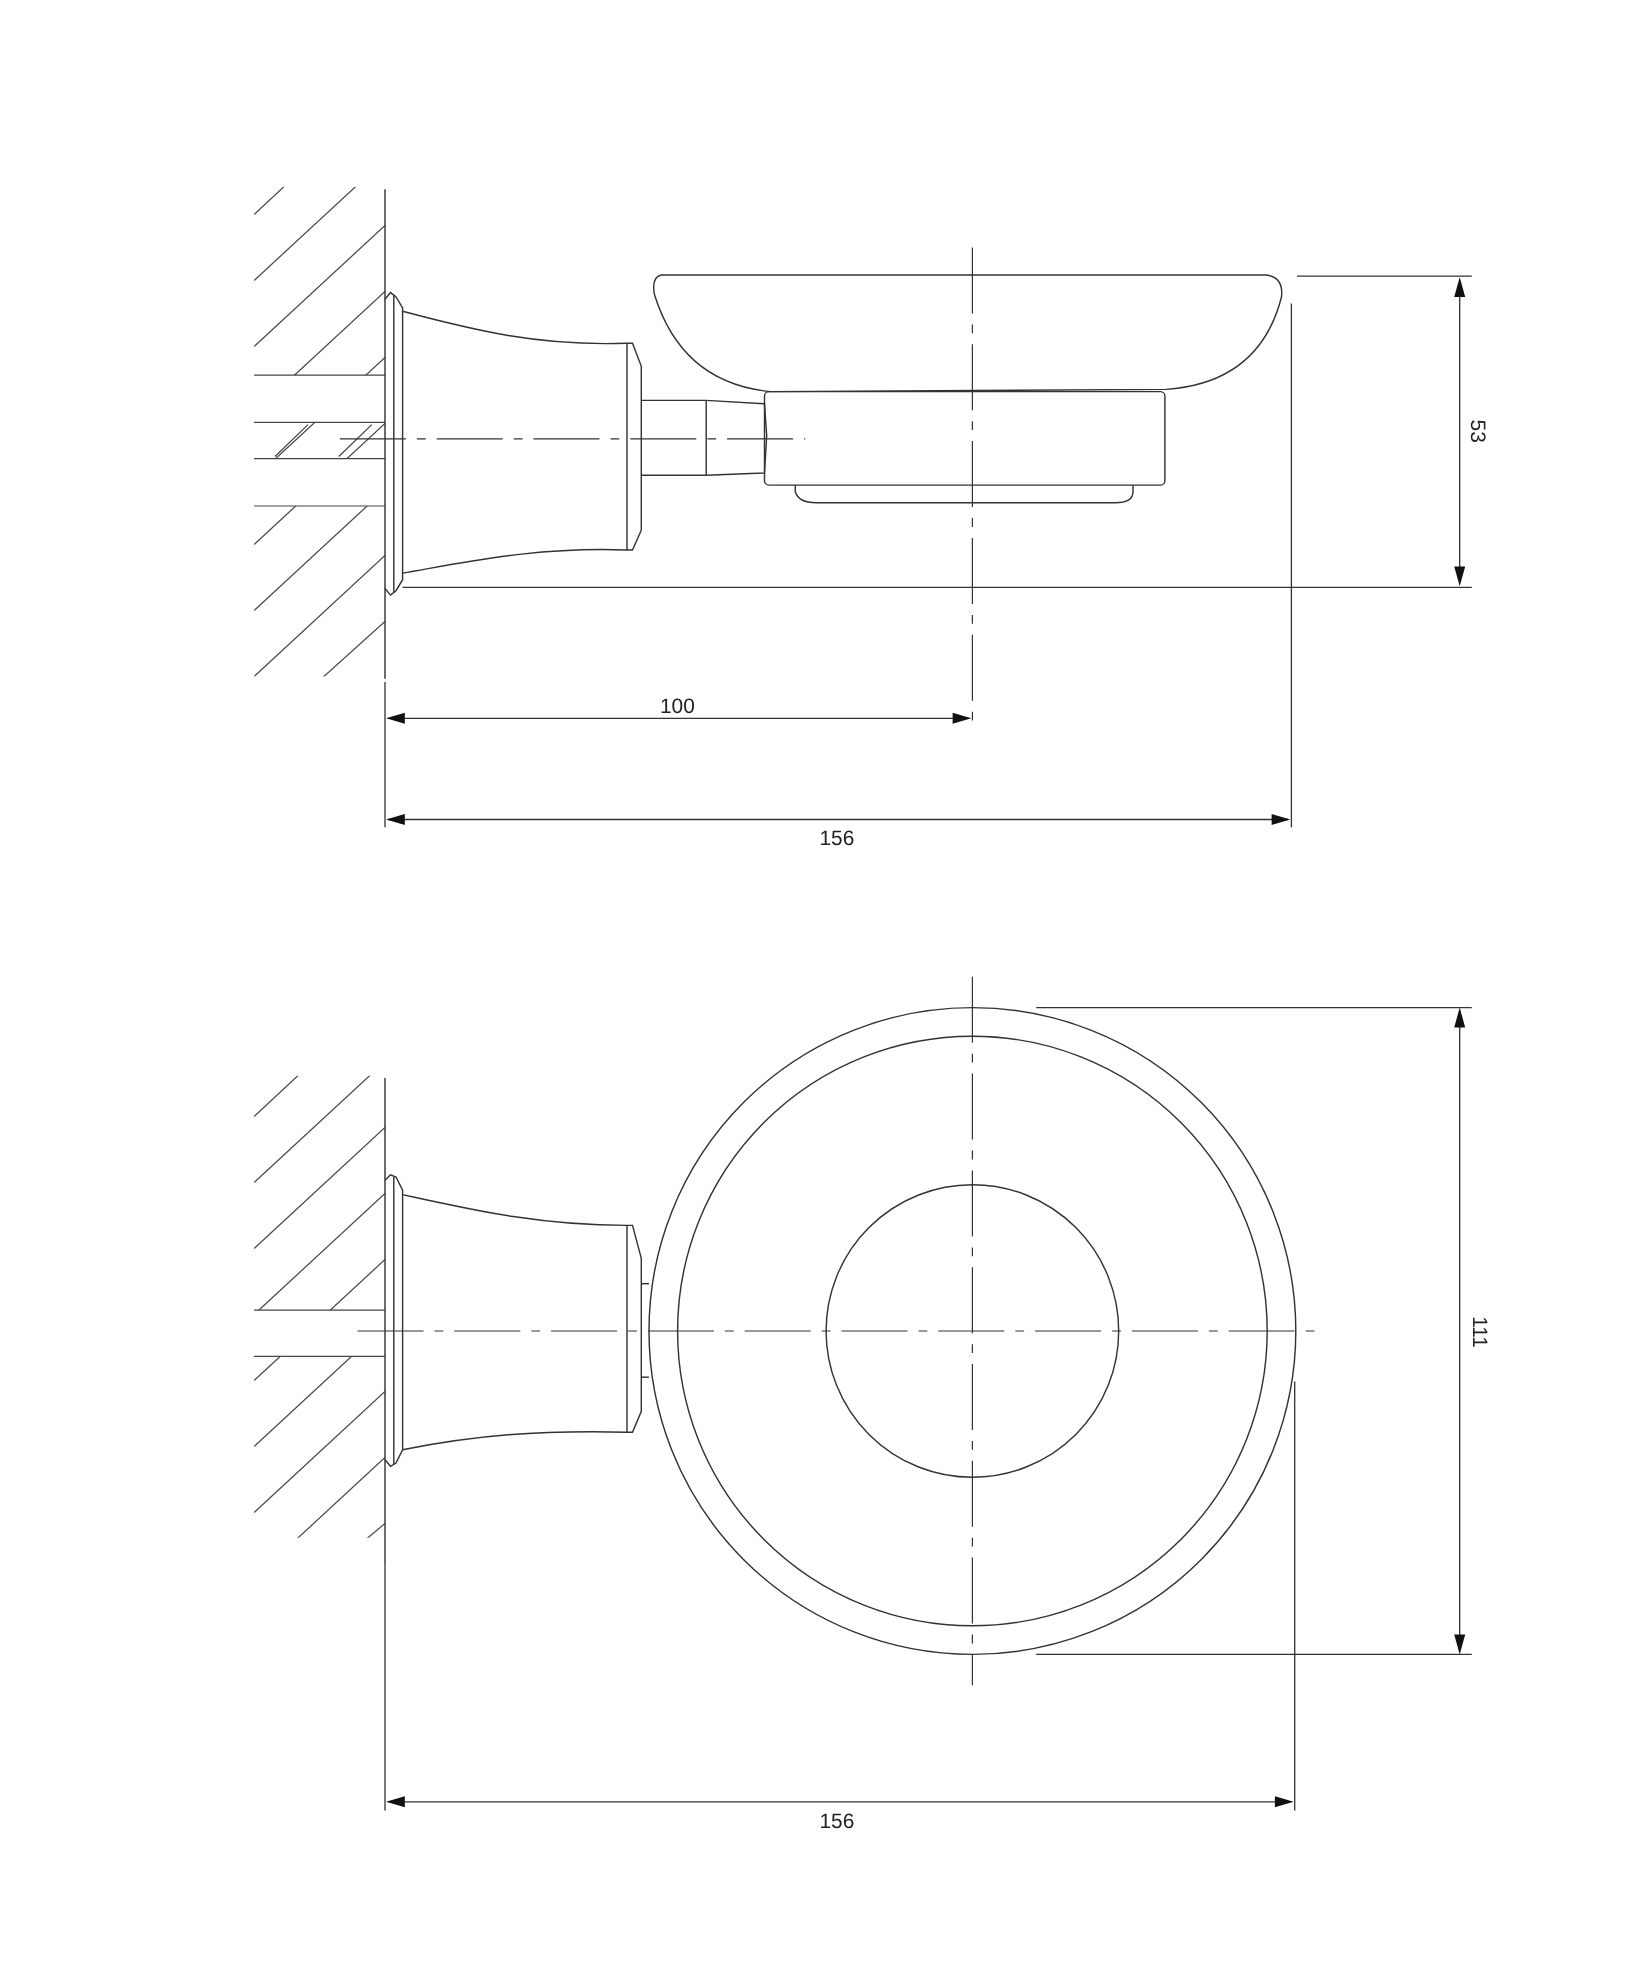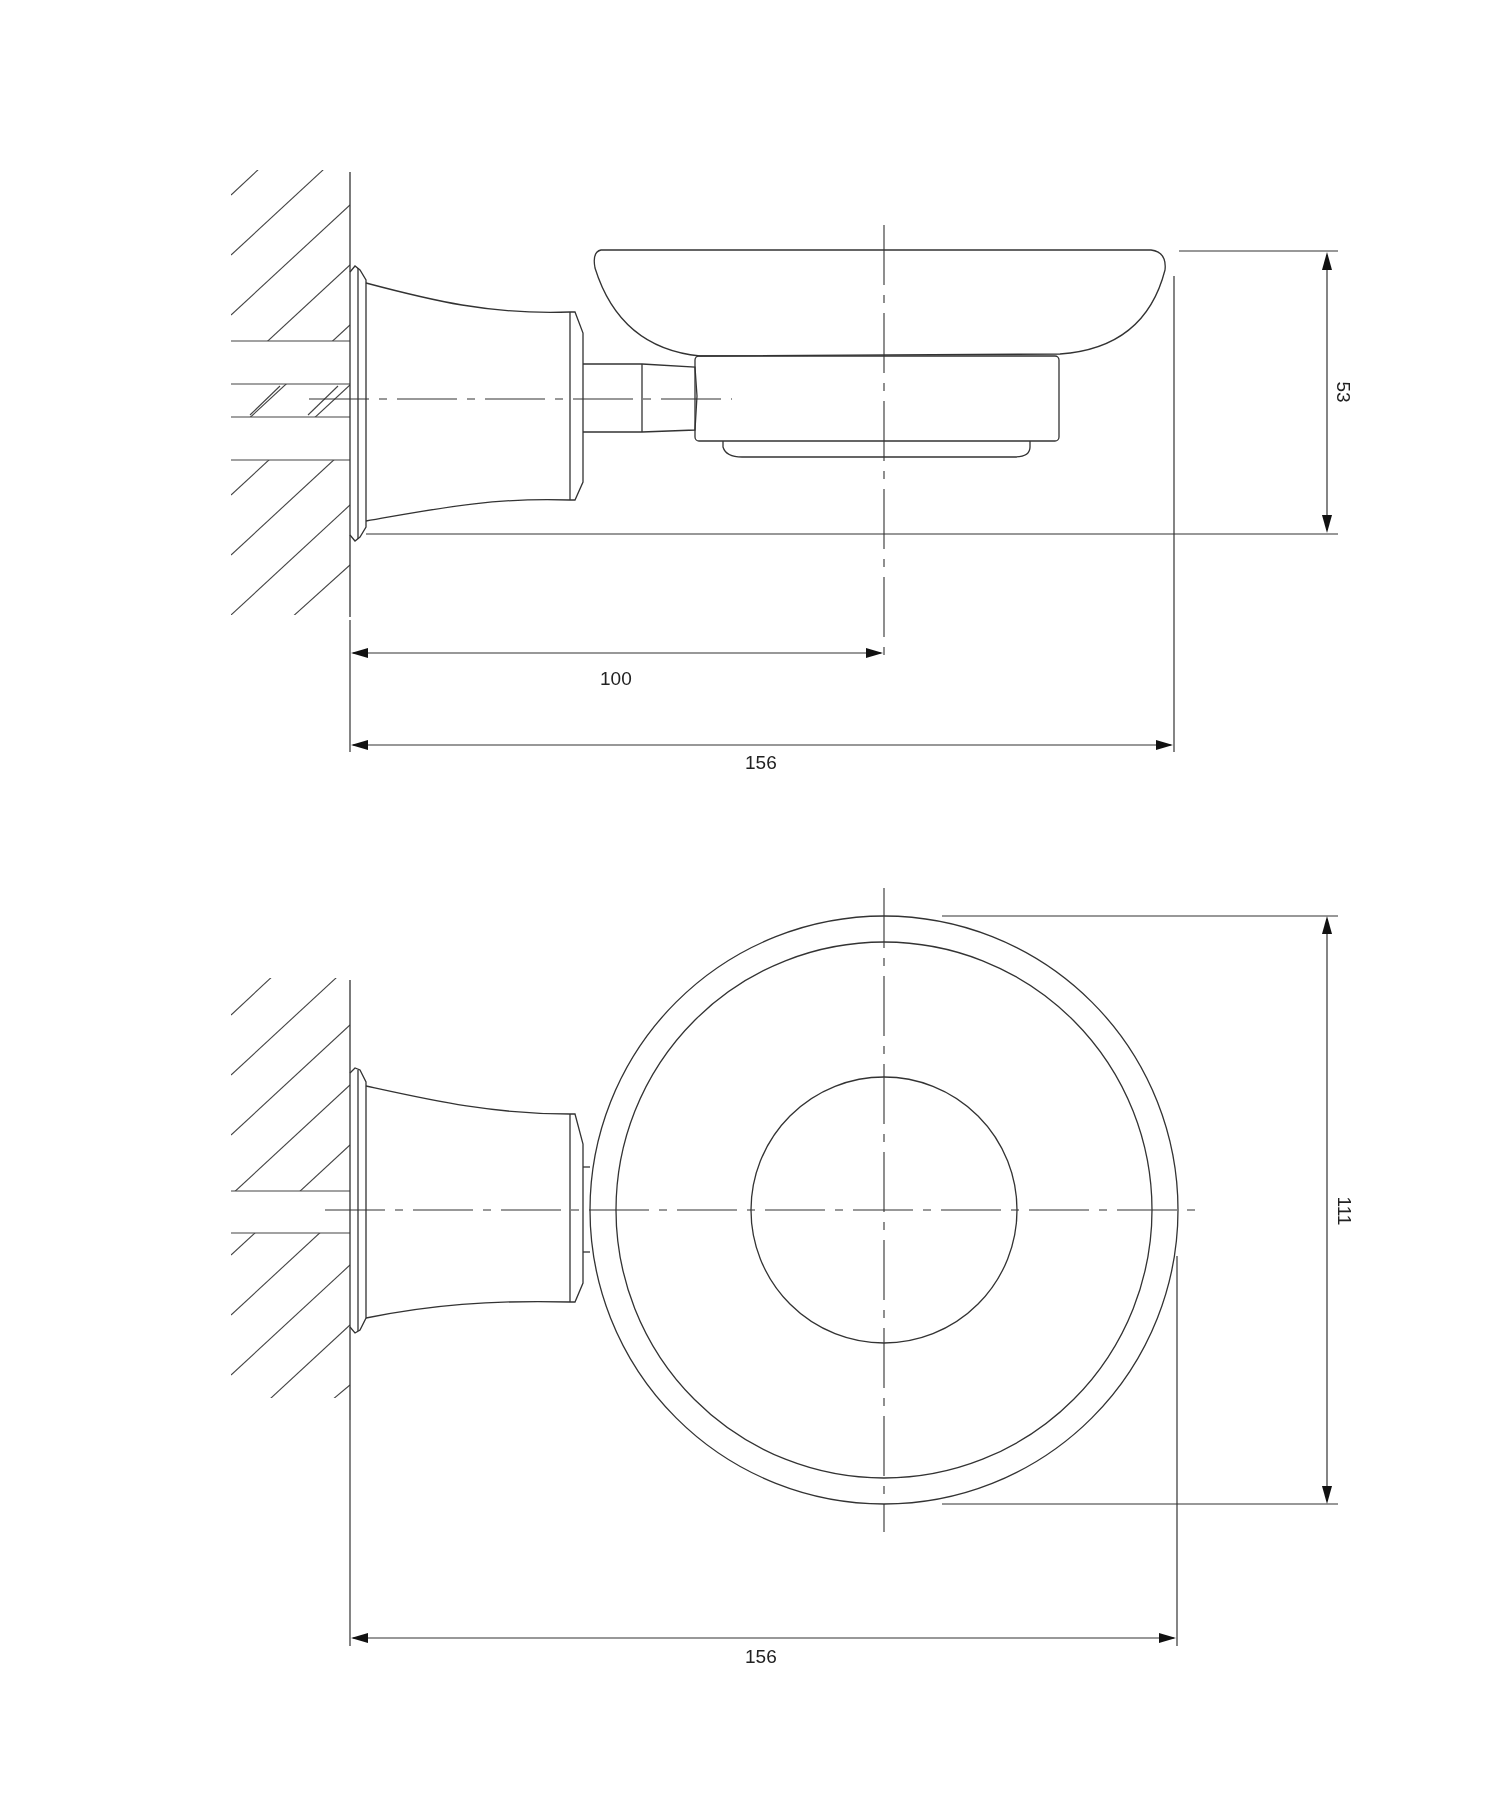--- a/index.html
+++ b/index.html
@@ -152,16 +152,16 @@
     </g>
     <g>
       <line class="dim" x1="353" y1="1638" x2="1174" y2="1638"></line>
       <polygon class="arrow" points="351,1638 368,1633 368,1643"></polygon>
       <polygon class="arrow" points="1176,1638 1159,1633 1159,1643"></polygon>
     </g>
   </g>
 </svg>
 
 <div class="label rot" style="left:1332px; top:381px;">53</div>
-<div class="label" style="left:600px; top:668px;">100</div>
+<div class="label" style="left:600px; top:632px;">100</div>
 <div class="label" style="left:745px; top:752px;">156</div>
 <div class="label rot" style="left:1330px; top:1200px;">111</div>
 <div class="label" style="left:745px; top:1646px;">156</div>
 
 </body></html>

